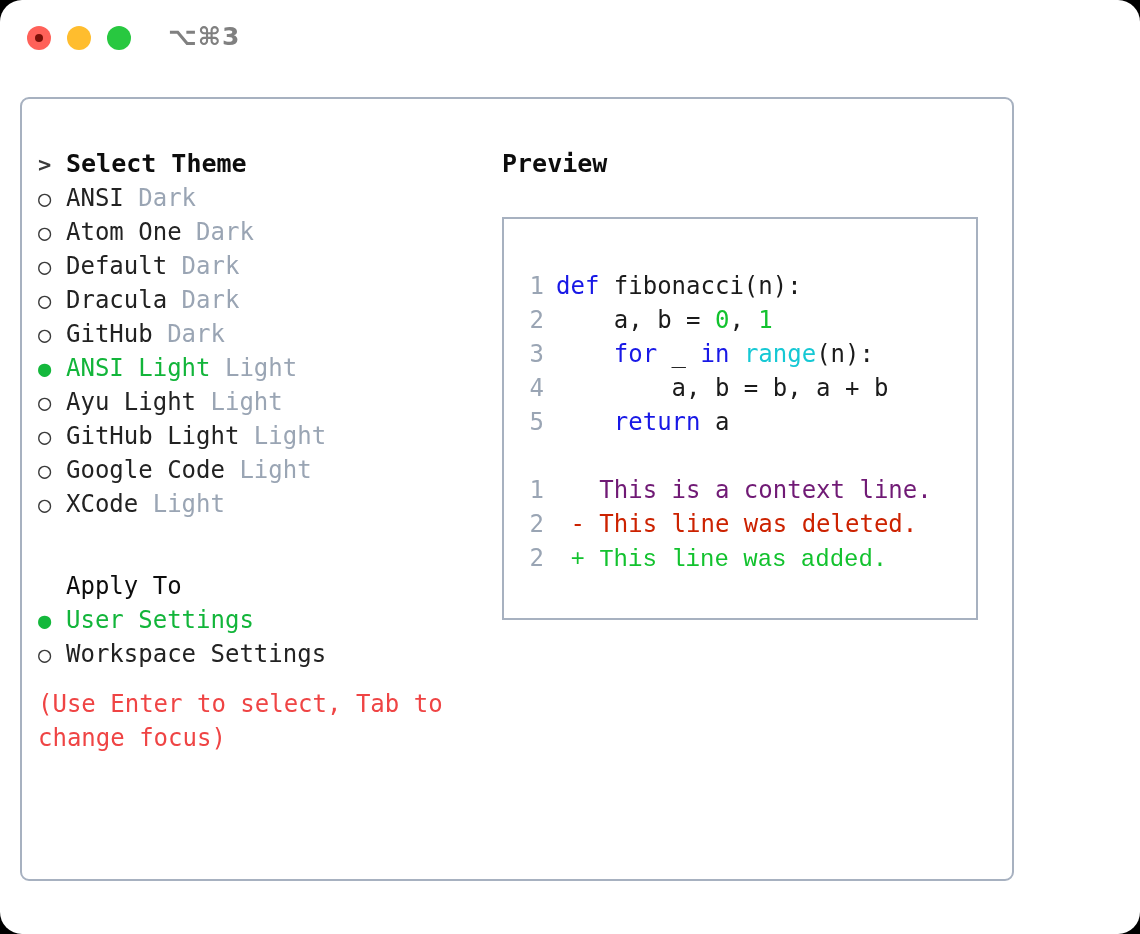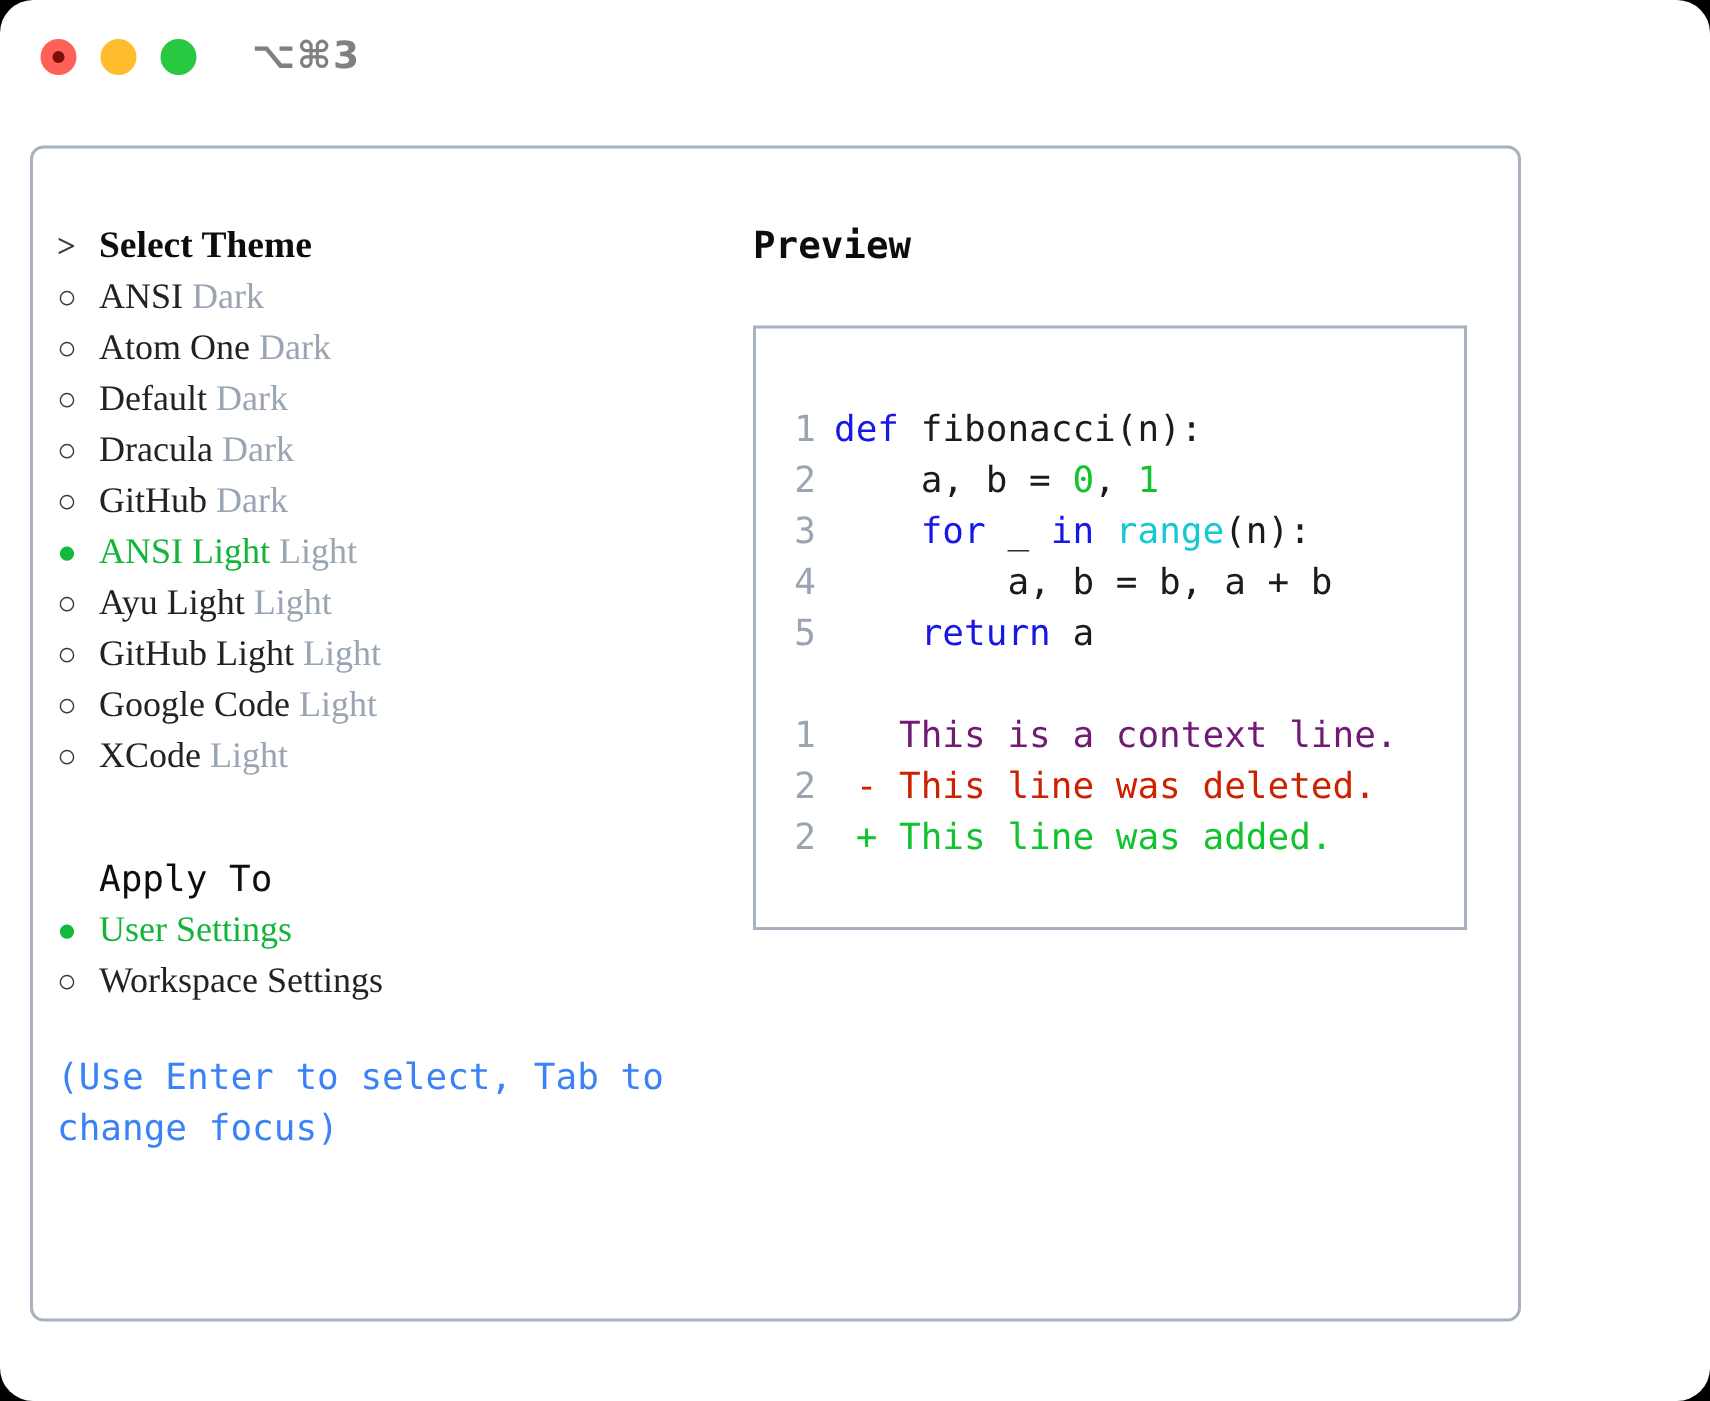--- a/index.html
+++ b/index.html
@@ -66,21 +66,20 @@
     position: absolute;
     left: 16px; top: 48px;
     width: 440px;
   }
   .row {
     height: 34px;
     line-height: 34px;
     font-size: 24px;
     white-space: nowrap;
     color: #222222;
-    font-family: Liberation Serif, serif;
   }
   .heading {
     font-weight: bold;
     color: #0d0d0d;
     font-size: 25px;
   }
   .marker {
     display: inline-block;
     width: 28px;
     text-align: left;
@@ -92,24 +91,24 @@
   .label.sel { color: #12b53a; }
   .variant { color: #9aa5b4; }
   .section-title {
     font-size: 24px;
     color: #0d0d0d;
     padding-left: 28px;
     height: 34px;
     line-height: 34px;
   }
   #hint {
-    margin-top: 30px;
-    font-size: 24px;
-    line-height: 34px;
-    color: #3b82f6;
+    margin-top: 16px;
+    font-size: 24px;
+    line-height: 34px;
+    color: #ef4444;
     width: 410px;
   }
   #spacer-block { height: 48px; }
 
   
   #right-col {
     position: absolute;
     left: 480px; top: 48px;
     width: 500px;
   }
@@ -140,21 +139,21 @@
     text-align: right;
     margin-right: 12px;
     color: #9aa5b4;
   }
   .kw   { color: #1818e6; }
   .num  { color: #12c22e; }
   .fn   { color: #15c8d4; }
   .blank-line { height: 34px; }
   .diff-ctx { color: #701a75; }
   .diff-del { color: #cc2200; }
-  .diff-add { color: #12c22e; }
+  .diff-add { color: #12c22e; font-family: Liberation Mono, monospace; }
 </style>
 </head>
 <body>
 
 <div id="page">
 
   <div id="titlebar">
     <div class="traffic" id="dot-close"></div>
     <div class="traffic" id="dot-min"></div>
     <div class="traffic" id="dot-max"></div>

